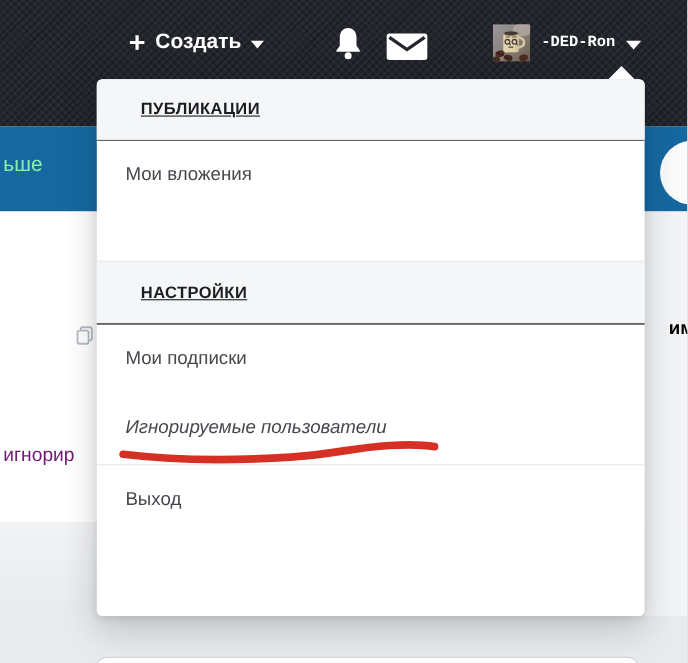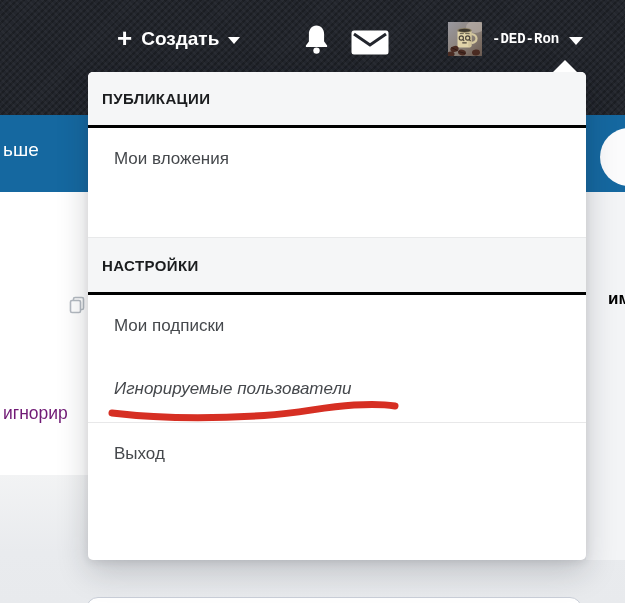--- a/index.html
+++ b/index.html
@@ -36,35 +36,35 @@
   .caret-down { width:0; height:0; border-left:6px solid transparent; border-right:6px solid transparent; border-top:7px solid #ffffff; margin-top:3px; }
   .bell-btn { position:absolute; left:302px; top:24px; cursor:pointer; }
   .mail-btn { position:absolute; left:351px; top:30px; cursor:pointer; }
   .user-link { position:absolute; left:448px; top:22px; display:flex; align-items:center; gap:10px; cursor:pointer; }
   .avatar { width:34px; height:34px; display:block; }
   .username { font-size:14px; font-weight:700; color:#fff;font-family:Liberation Mono, monospace; }
   .user-caret { width:0; height:0; border-left:7px solid transparent; border-right:7px solid transparent; border-top:8px solid #ffffff; margin-top:4px; }
 
   
   .navbar { position:absolute; left:0; top:115px; width:625px; height:77px; background:#1568a0; }
-  .navbar-clipped-link { position:absolute; left:3px; top:24px; font-size:19px; color:#ffffff; cursor:pointer; }
+  .navbar-clipped-link { position:absolute; left:3px; top:24px; font-size:19px; color:#86efac; cursor:pointer; }
   .search-pill { position:absolute; left:600px; top:13px; width:58px; height:58px; border-radius:50%; background:#fbfbfc; cursor:pointer; }
 
   
   .menu {
     position:absolute; left:88px; top:72px; width:498px; height:488px;
     background:#ffffff; border-radius:5px;
     box-shadow:0 12px 32px rgba(25,30,38,.20), 0 2px 8px rgba(25,30,38,.10);
   }
   .menu-pointer { position:absolute; top:-12px; left:465px; width:0; height:0;
     border-left:12px solid transparent; border-right:12px solid transparent; border-bottom:12px solid #ffffff; }
   .menu-header {
-    height:56px; display:flex; align-items:center; padding:0 14px;
-    background:#f5f6f7; border-bottom:3px solid #000000;
-    font-size:15px; font-weight:700; color:#1b1d1f; letter-spacing:.4px;
+    height:56px; display:flex; align-items:center; padding:0 40px;
+    background:#f5f6f7; border-bottom:1px solid #000000;
+    font-size:15px; font-weight:700; color:#1b1d1f; letter-spacing:.4px;text-decoration:underline;
   }
   .menu-header.first { border-radius:5px 5px 0 0; }
   .menu-header.second { height:58px; border-top:1px solid #e8e9ea;margin-top:48px; }
   .menu-item {
     height:61px; display:flex; align-items:center; padding:0 26px;
     font-size:17px; color:#45484c; cursor:pointer; position:relative;
   }
   .menu-item.tall { height:63px; }
   .menu-item.ignored { height:66px;font-style:italic; }
   .menu-item.last { height:61px; border-radius:0 0 5px 5px; }

